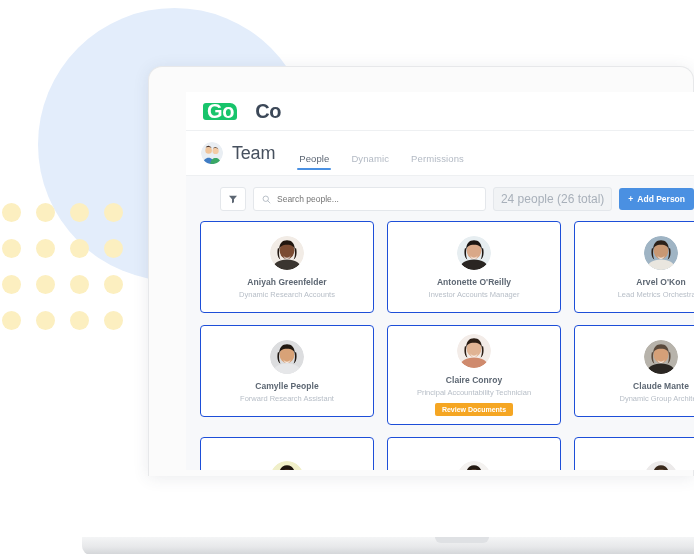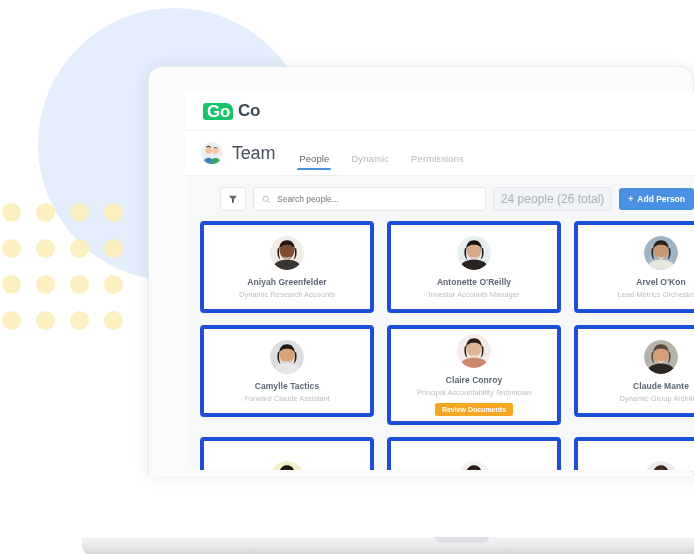--- a/index.html
+++ b/index.html
@@ -98,34 +98,34 @@
     height: 38px;
     background: #ffffff;
     border-bottom: 1px solid #eef0f2;
     display: flex;
     align-items: center;
     padding-left: 17px;
   }
   #logo {
     display: flex;
     align-items: center;
-    font-size: 17px;
+    font-size: 20px;
     font-weight: bold;
     letter-spacing: -.3px;
   }
   #logo .logo-go {
     background: #17c46b;
     color: #ffffff;
     border-radius: 3px 7px 3px 3px;
     padding: 1px 3px 1px 4px;
     line-height: 15px;
   }
   #logo .logo-co {
     color: #3c4858;
-    padding-left: 5px;
+    padding-left: 18px;
   }
 
   
   #app-header {
     height: 44px;
     background: #ffffff;
     display: flex;
     align-items: center;
     padding-left: 15px;
     border-bottom: 1px solid #eef0f2;
@@ -252,21 +252,21 @@
 
   
   #people-grid {
     margin-top: 11px;
     display: grid;
     grid-template-columns: repeat(3, 174px);
     gap: 12px 13px;
   }
   .person-card {
     background: #ffffff;
-    border: 4px solid #1d4ed8;
+    border: 1px solid #1d4ed8;
     border-radius: 4px;
     height: 92px;
     display: flex;
     flex-direction: column;
     align-items: center;
     justify-content: center;
     cursor: pointer;
     box-sizing: border-box;
   }
   .person-card.tall { height: 100px; }
@@ -459,22 +459,22 @@
               </defs>
               <g clip-path="url(#c4)">
                 <rect width="34" height="34" fill="#dcdddf"></rect>
                 <path d="M2 34c1.2-7.2 7-10.5 15-10.5S30.8 26.8 32 34z" fill="#e6e7e9"></path>
                 <ellipse cx="17" cy="14.5" rx="7.4" ry="8.6" fill="#d8a277"></ellipse>
                 <path d="M9.2 13.8C9 7.6 12.4 4.3 17 4.3s8 3.3 7.8 9.5c-.9-3.5-3.1-5.1-7.8-5.1s-6.9 1.6-7.8 5.1z" fill="#201812"></path>
                 <path d="M9.4 12c-.8 5.4-.2 9.4 1 11.6-2.6-1.4-3.6-6-2.6-11.2zM24.6 12c.8 5.4.2 9.4-1 11.6 2.6-1.4 3.6-6 2.6-11.2z" fill="#201812"></path>
                 <path d="M13.4 19.6c1 1.5 2.1 2.2 3.6 2.2s2.6-.7 3.6-2.2c-.6 2.3-1.9 3.5-3.6 3.5s-3-1.2-3.6-3.5z" fill="#ffffff" opacity=".8"></path>
               </g>
             </svg></div>
-          <div class="person-name">Camylle Tactics</div>
-          <div class="person-role">Forward Claude Assistant</div>
+          <div class="person-name">Camylle People</div>
+          <div class="person-role">Forward Research Assistant</div>
         </div>
         <div class="person-card tall">
           <div class="avatar"><svg viewBox="0 0 34 34" width="34" height="34" aria-hidden="true">
               <defs>
                 <clipPath id="c5">
                   <circle cx="17" cy="17" r="17"></circle>
                 </clipPath>
               </defs>
               <g clip-path="url(#c5)">
                 <rect width="34" height="34" fill="#f3ece8"></rect>

